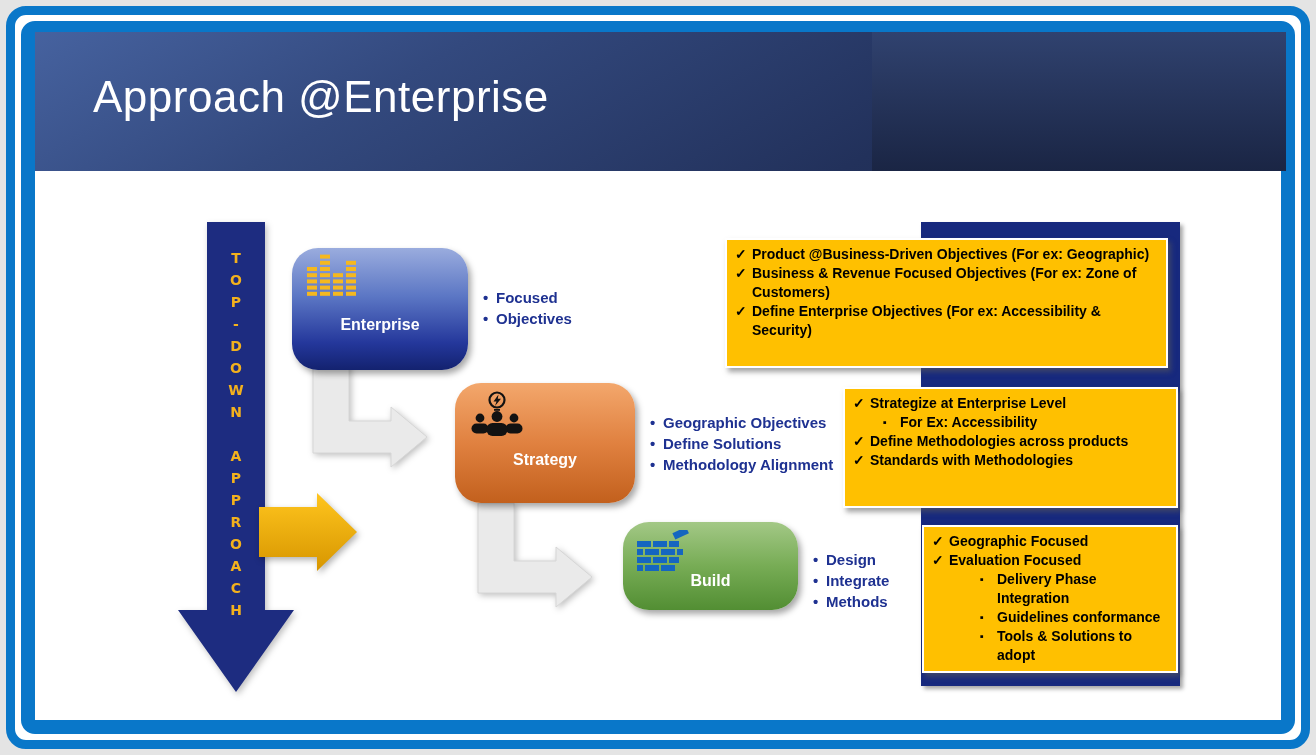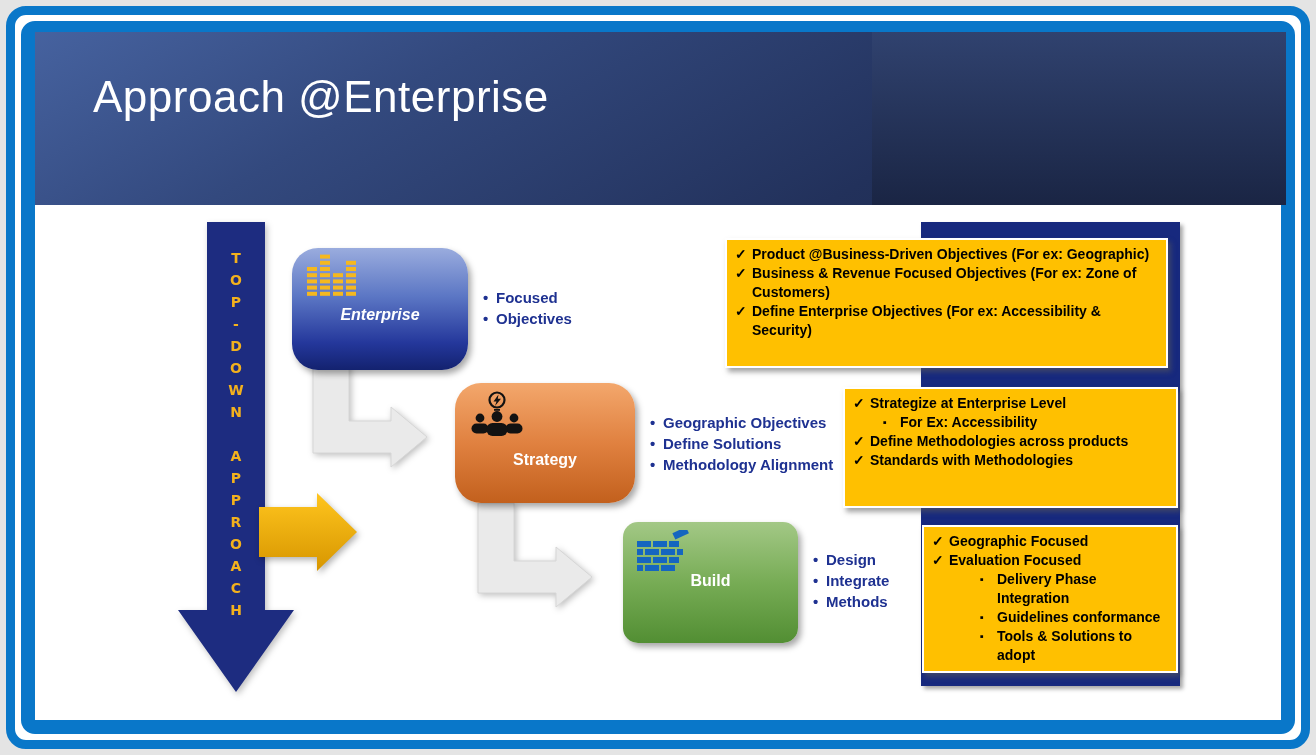--- a/index.html
+++ b/index.html
@@ -18,21 +18,21 @@
     border-radius:20px;background:#fff;
   }
   .frame-inner{
     position:absolute;left:21px;top:21px;right:21px;bottom:21px;
     border:14px solid var(--frame-blue,#0977C9);
     border-radius:14px;background:#fff;
   }
 
   
   .banner{
-    position:absolute;left:35px;top:32px;width:1251px;height:173px;
+    position:absolute;left:35px;top:32px;width:1251px;height:139px;
     background:linear-gradient(150deg,#46629f 0%,#33497e 30%,#22315b 70%,#1b2747 100%);
   }
   .banner-right{
     position:absolute;left:837px;top:0;right:0;bottom:0;
     background:linear-gradient(180deg,#30426f 0%,#1a2544 100%);
   }
   .title{
     position:absolute;left:58px;top:40px;margin:0;
     font-size:44px;font-weight:400;color:#ffffff;letter-spacing:.5px;
     white-space:nowrap;
@@ -77,23 +77,22 @@
   .stage-icon{position:absolute;}
   .st-enterprise{
     left:292px;top:248px;width:176px;height:122px;
     background:linear-gradient(180deg,#9aacde 0%,#5b76c4 40%,#24379b 78%,#13226f 100%);
   }
   .st-strategy{
     left:455px;top:383px;width:180px;height:120px;
     background:linear-gradient(180deg,#f3a76c 0%,#e08140 50%,#c2601d 100%);
   }
   .st-build{
-    left:623px;top:522px;width:175px;height:121px;
+    left:623px;top:522px;width:175px;height:88px;
     background:linear-gradient(180deg,#a3c886 0%,#77ac55 50%,#528e33 100%);
-    border-radius:15px;
   }
 
   
   .bullets{
     position:absolute;color:var(--bullet-text-navy,#1E3191);
     font-weight:bold;font-size:15px;line-height:21px;
   }
   .bi{display:flex;align-items:flex-start;}
   .bm{width:13px;flex:0 0 auto;}
   .b1{left:483px;top:287px;}
@@ -177,21 +176,21 @@
         <rect x="27" y="31.6" width="10" height="4"></rect>
           <rect x="27" y="37.8" width="10" height="4"></rect>
         <rect x="40" y="6.8" width="10" height="4"></rect>
           <rect x="40" y="13" width="10" height="4"></rect>
         <rect x="40" y="19.2" width="10" height="4"></rect>
           <rect x="40" y="25.4" width="10" height="4"></rect>
         <rect x="40" y="31.6" width="10" height="4"></rect>
           <rect x="40" y="37.8" width="10" height="4"></rect>
       </g>
     </svg>
-    <div class="stage-label" style="top:58px;font-style:italic;">Enterprise</div>
+    <div class="stage-label" style="top:68px;">Enterprise</div>
   </div>
 
   <div class="stage st-strategy">
     <svg class="stage-icon" style="left:12px;top:6px;" width="60" height="52" viewBox="0 0 60 52">
       <g fill="#121212">
         <circle cx="30" cy="11" r="7.5" fill="none" stroke="#121212" stroke-width="2.2"></circle>
         <path d="M31.5,5.5 L26.5,12.5 H29.5 L28,17 L34,9.8 H30.8 Z"></path>
         <rect x="27" y="20" width="6" height="1.8"></rect>
         <rect x="28" y="22.8" width="4" height="1.6"></rect>
         <circle cx="13" cy="29" r="4.4"></circle>

